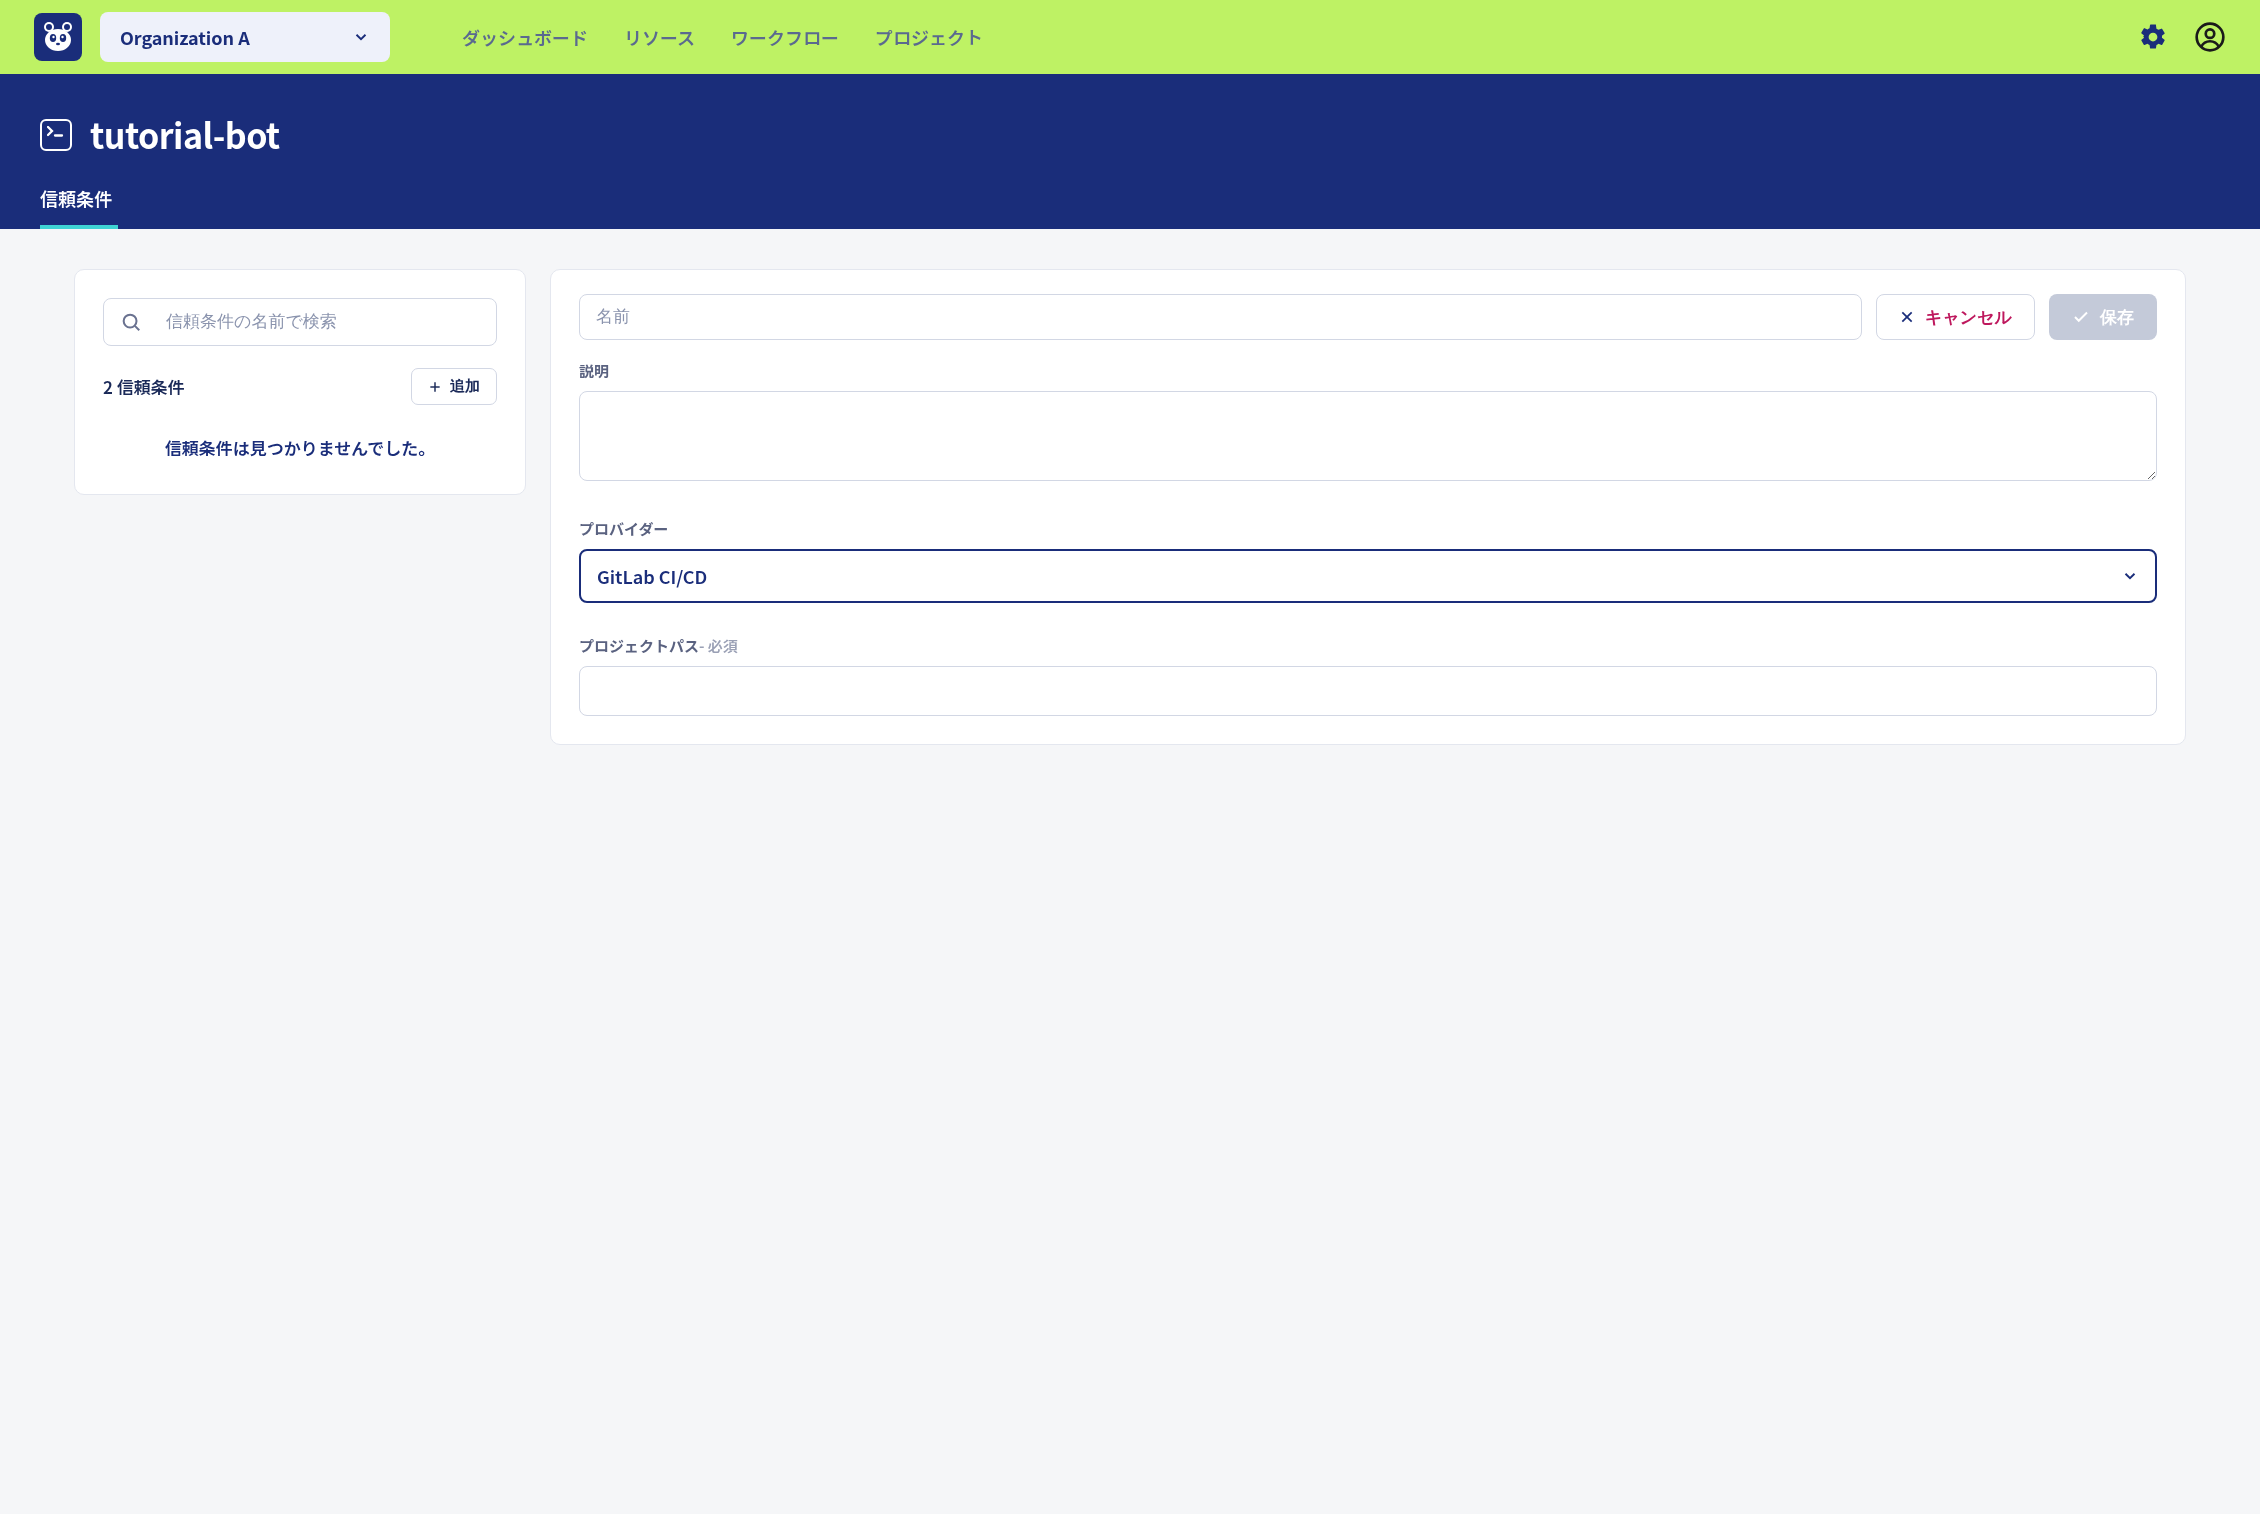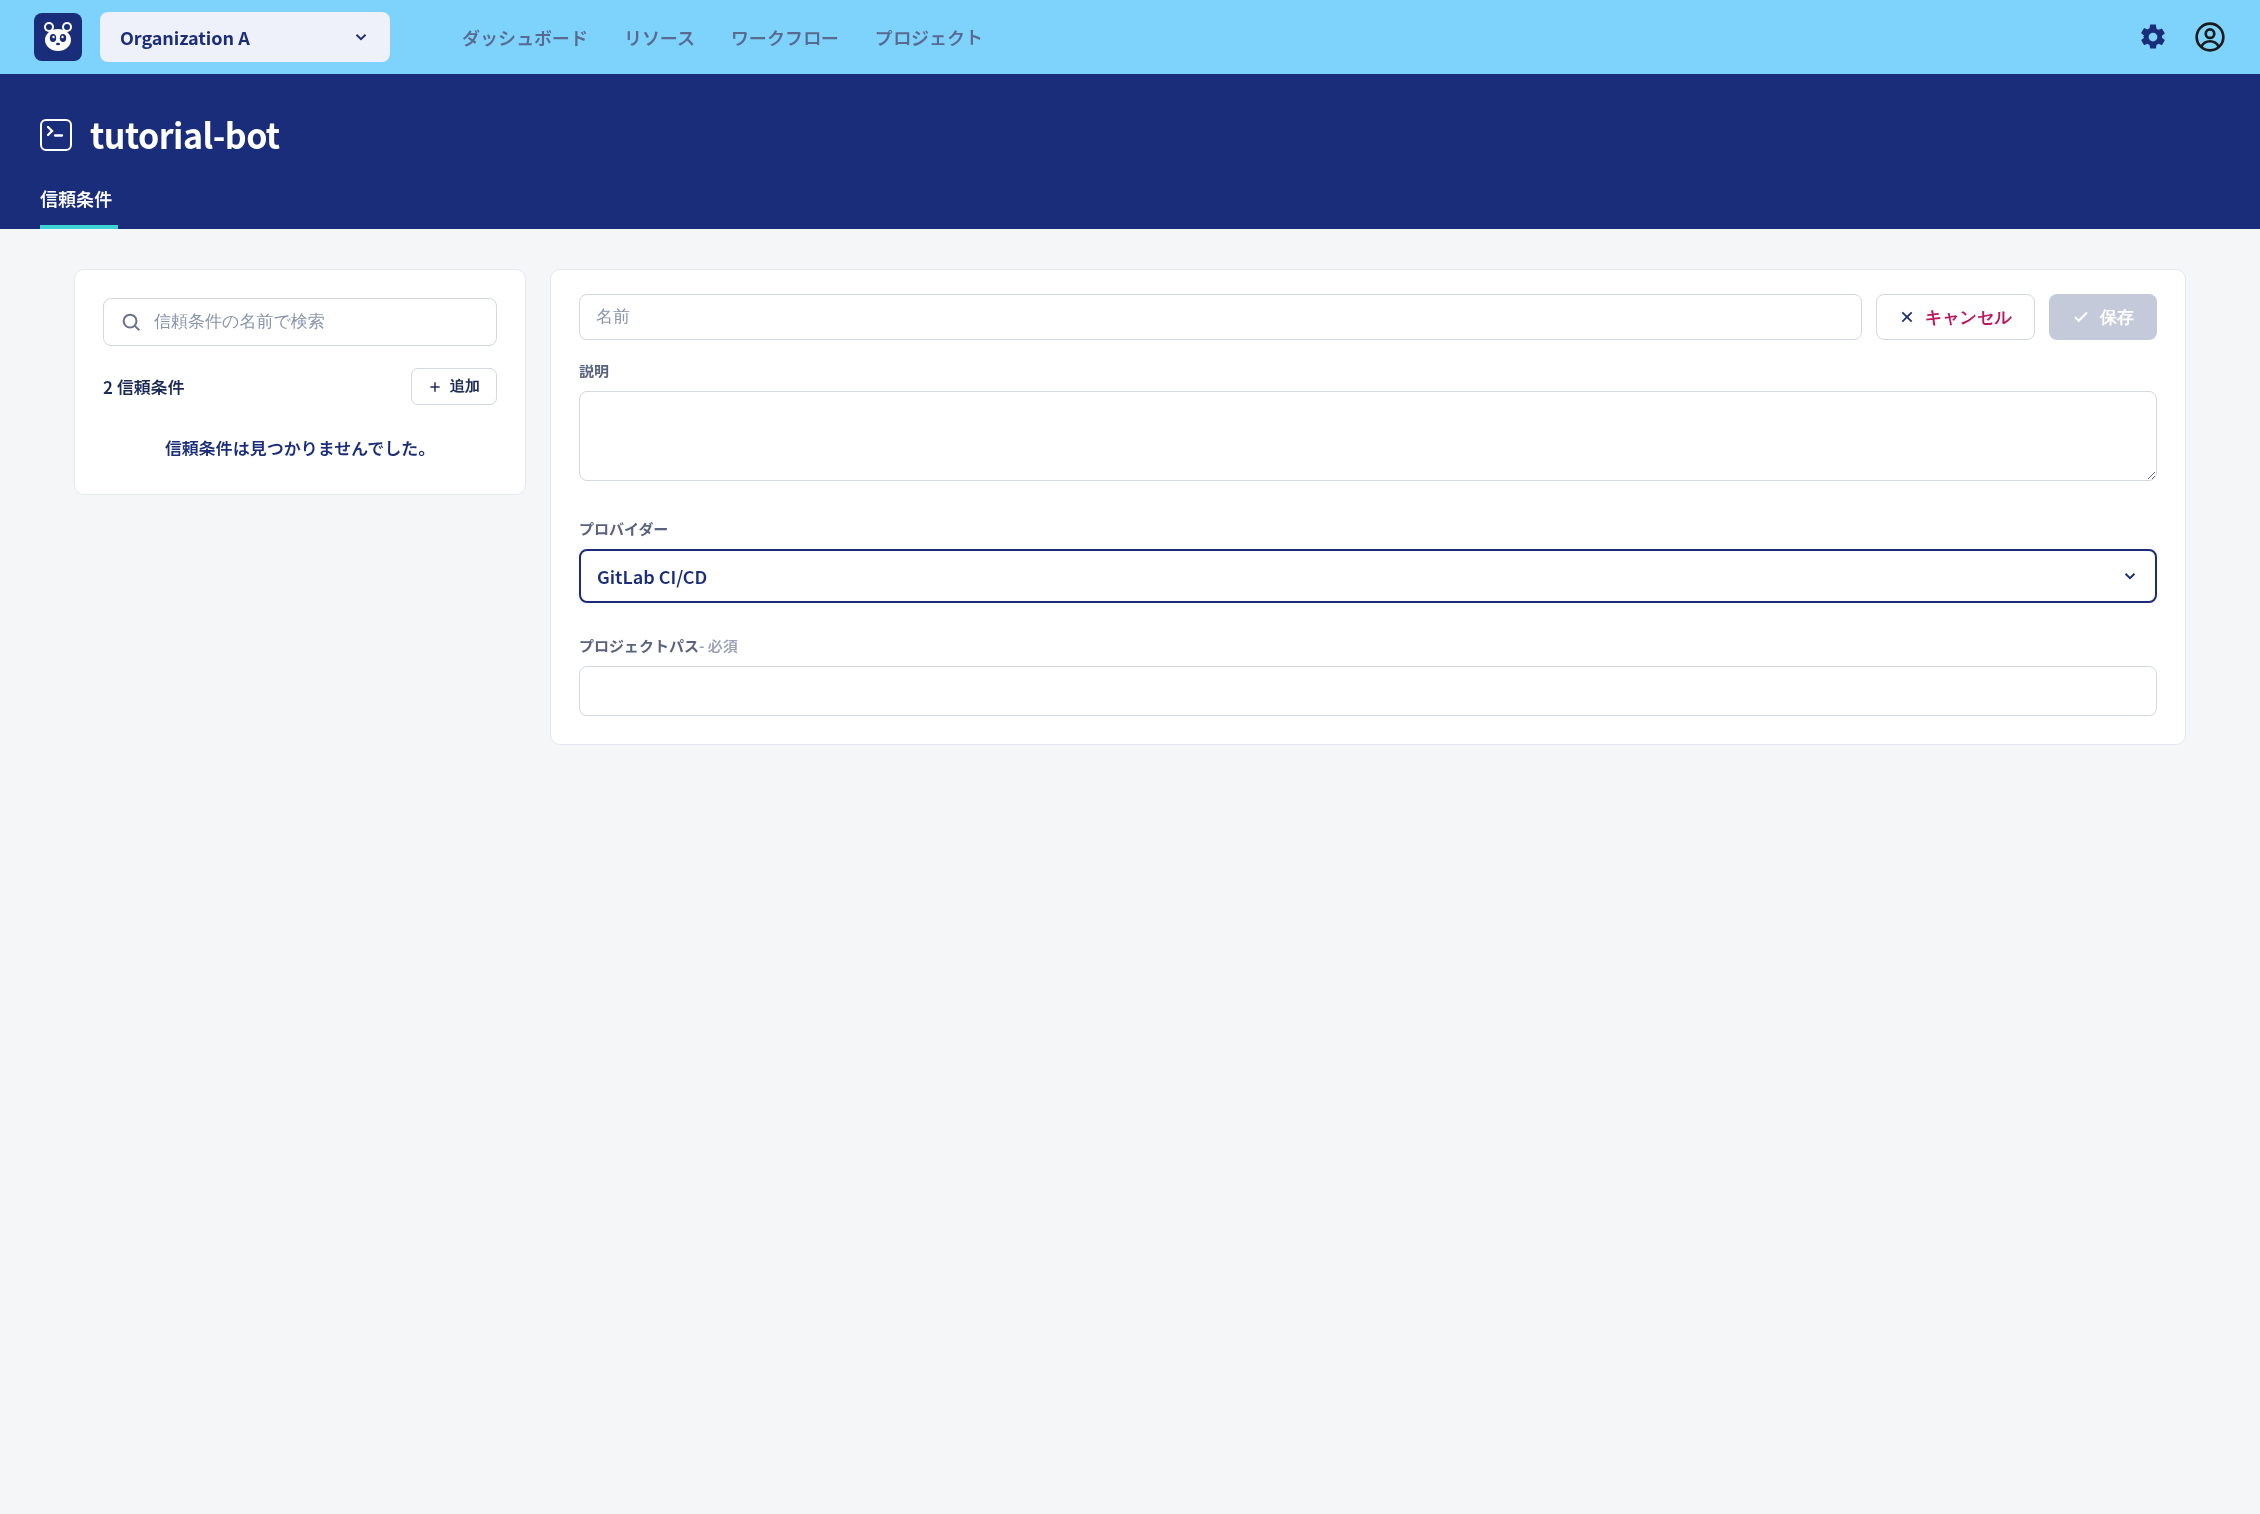--- a/index.html
+++ b/index.html
@@ -5,21 +5,21 @@
     * { box-sizing: border-box; margin: 0; padding: 0; }
     body {
       font-family: -apple-system, BlinkMacSystemFont, "Segoe UI", "Hiragino Sans", "Noto Sans JP", sans-serif;
       background: #f5f6f8;
       color: #1a2958;
     }
     .topbar {
       display: flex;
       align-items: center;
       padding: 12px 34px;
-      background: #7dd3fc;
+      background: #bef264;
       gap: 18px;
     }
     .logo {
       width: 48px;
       height: 48px;
       background: #1a2d7a;
       border-radius: 8px;
       display: flex;
       align-items: center;
       justify-content: center;
@@ -111,21 +111,21 @@
       border: 1px solid #e4e7ef;
       border-radius: 10px;
     }
     .panel-left {
       width: 452px;
       padding: 28px;
     }
     .search-box {
       display: flex;
       align-items: center;
-      gap: 12px;
+      gap: 24px;
       border: 1px solid #d2d7e4;
       border-radius: 8px;
       padding: 12px 16px;
       font-size: 17px;
       margin-bottom: 22px;
     }
     .search-box input {
       border: none;
       outline: none;
       flex: 1;

